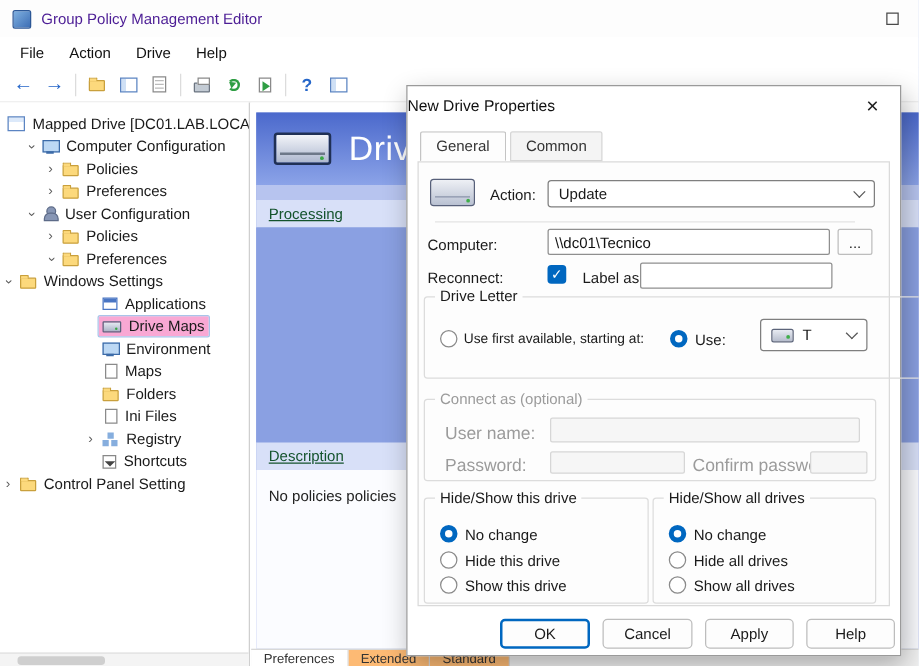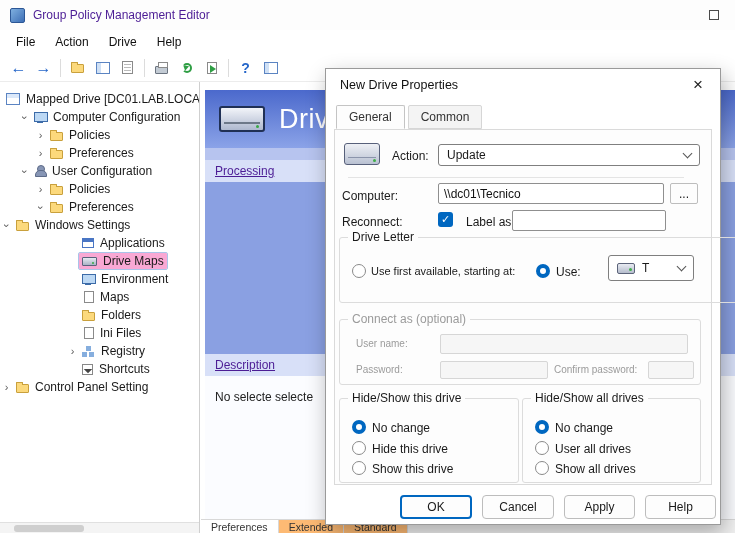--- a/index.html
+++ b/index.html
@@ -69,38 +69,38 @@
   .panel{position:absolute;left:4px;right:0;top:8px;bottom:14px;background:#8aa0e2}
   .phead{position:absolute;top:0;left:0;right:0;height:58px;background:linear-gradient(180deg,#4b69cc,#8ba3e8);display:flex;align-items:center;color:#fff}
   .hdd-big{width:46px;height:26px;margin-left:14px;background:linear-gradient(#f2f4f9,#aeb8cf);border:2px solid #203055;border-radius:3px;position:relative}
   .hdd-big::before{content:"";position:absolute;left:3px;right:3px;bottom:6px;height:2px;background:#6d7florida89;background:#6d7889}
   .hdd-big::after{content:"";position:absolute;right:4px;bottom:2px;width:3px;height:3px;background:#39a845;border-radius:50%}
   .ptitle{font-size:27px;margin-left:14px;letter-spacing:.5px}
   .pstrip{position:absolute;top:58px;height:12px;left:0;right:0;background:#b7c4ef}
   .pbar{position:absolute;height:22px;left:0;right:0;background:#d8e0f8;display:flex;align-items:center;padding-left:10px}
   .pbar.b1{top:70px}
   .pbar.b2{top:264px}
-  .plink{color:#4c1d95;text-decoration:underline}
+  .plink{color:#14532d;text-decoration:underline}
   .pbody{position:absolute;top:92px;height:172px;left:0;right:0;background:#8aa0e2}
   .pwhite{position:absolute;top:286px;bottom:0;left:0;right:0;background:#fbfcff;padding:14px 10px;color:#222}
   .bottom-tabs{position:absolute;left:0;right:0;bottom:0;height:14px;background:#f1f1f1;border-top:1px solid #d8d8d8;display:flex;font-size:10.5px;color:#333}
   .btab{padding:0 10px;display:flex;align-items:center;border-right:1px solid #d8d8d8;background:#fdba74}
   .btab.active{background:#fff}
 
   
   .dialog{position:absolute;left:325px;top:68px;width:396px;height:457px;background:#fff;border:1px solid #9a9a9a;box-shadow:3px 8px 20px rgba(0,0,0,.3);z-index:10}
-  .dtitle{position:absolute;top:0;left:0;right:0;height:32px;display:flex;align-items:center;padding-left:14px;font-size:12.5px;color:#111}
+  .dtitle{position:absolute;top:0;left:0;right:0;height:32px;display:flex;align-items:center;font-size:12.5px;color:#111}
   .dclose{position:absolute;right:8px;top:4px;width:28px;height:24px;display:flex;align-items:center;justify-content:center;font-size:17px;color:#222}
   .dtabs{position:absolute;top:36px;left:10px;display:flex;z-index:2}
   .dtab{padding:4px 12px;border:1px solid #d6d6d6;background:#f4f4f4;margin-right:3px;border-radius:2px 2px 0 0;color:#333}
   .dtab.active{background:#fdfdfd;border-color:#c4c4c4;border-bottom-color:#fdfdfd}
   .dpage{position:absolute;top:60px;left:8px;width:378px;height:356px;background:#fdfdfd;border:1px solid #dadada}
   .abs{position:absolute}
   .lbl12{font-size:12px;color:#1a1a1a}
-  .glbl{font-size:10px;color:#9b9b9b}
+  .glbl{font-size:14px;color:#9b9b9b}
   .select{border:1px solid #7f7f7f;border-radius:3px;background:#fff;display:flex;align-items:center;padding:0 8px}
   .caret{width:7px;height:7px;border-right:1.5px solid #555;border-bottom:1.5px solid #555;transform:rotate(45deg);margin-left:auto;margin-top:-4px}
   .tinput{border:1px solid #8f8f8f;border-radius:2px;font:12px "Liberation Sans",sans-serif;padding:0 5px;background:#fff;color:#111}
   .tinput.dis{background:#f6f6f6;border-color:#d6d6d6}
   .btn{height:24px;border:1px solid #bdbdbd;border-radius:4px;background:#fdfdfd;font:12px "Liberation Sans",sans-serif;color:#1a1a1a}
   .btn.default{border:2px solid #0067c0}
   .grp{position:absolute;border:1px solid #dcdcdc;border-radius:3px}
   .gleg{position:absolute;top:-8px;left:8px;background:#fdfdfd;padding:0 4px;font-size:12px;color:#1a1a1a}
   .gleg.gray{color:#9b9b9b}
   .radio{width:14px;height:14px;border-radius:50%;border:1px solid #8a8a8a;background:#fff}
@@ -300,21 +300,21 @@
     </div>
     <div class="pstrip"></div>
     <div class="pbar b1">
       <span class="plink">Processing</span>
     </div>
     <div class="pbody"></div>
     <div class="pbar b2">
       <span class="plink">Description</span>
     </div>
     <div class="pwhite">
-      <span>No selecte selecte</span>
+      <span>No policies policies</span>
     </div>
   </div>
   <div class="bottom-tabs">
     <span class="btab active">Preferences</span>
     <span class="btab">Extended</span>
     <span class="btab">Standard</span>
   </div>
 </div>
 
 <div class="dialog">
@@ -377,21 +377,21 @@
     <span class="abs lbl12" style="left:32px;top:43px">Hide this drive</span>
     <span class="abs radio" style="left:12px;top:62px"></span>
     <span class="abs lbl12" style="left:32px;top:63px">Show this drive</span>
   </div>
 
   <div class="grp" style="left:196px;top:329px;width:179px;height:85px">
     <span class="gleg">Hide/Show all drives</span>
     <span class="abs radio on" style="left:12px;top:21px"></span>
     <span class="abs lbl12" style="left:32px;top:22px">No change</span>
     <span class="abs radio" style="left:12px;top:42px"></span>
-    <span class="abs lbl12" style="left:32px;top:43px">User all drives</span>
+    <span class="abs lbl12" style="left:32px;top:43px">Hide all drives</span>
     <span class="abs radio" style="left:12px;top:62px"></span>
     <span class="abs lbl12" style="left:32px;top:63px">Show all drives</span>
   </div>
 
   <button class="abs btn default" style="left:74px;top:426px;width:72px">OK</button>
   <button class="abs btn" style="left:156px;top:426px;width:72px">Cancel</button>
   <button class="abs btn" style="left:238px;top:426px;width:71px">Apply</button>
   <button class="abs btn" style="left:319px;top:426px;width:71px">Help</button>
 </div>
 

